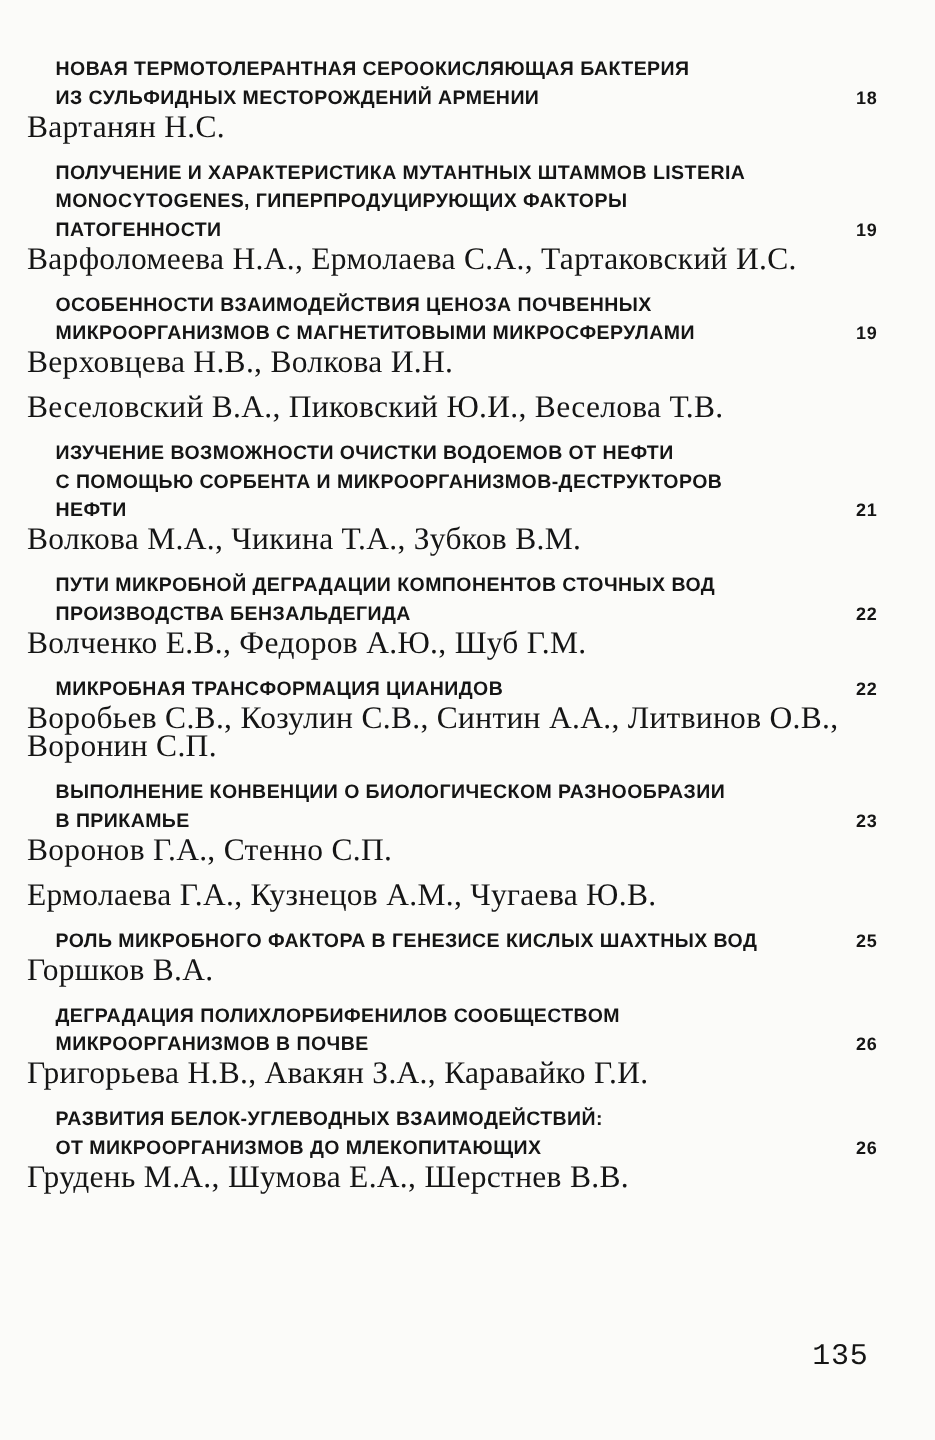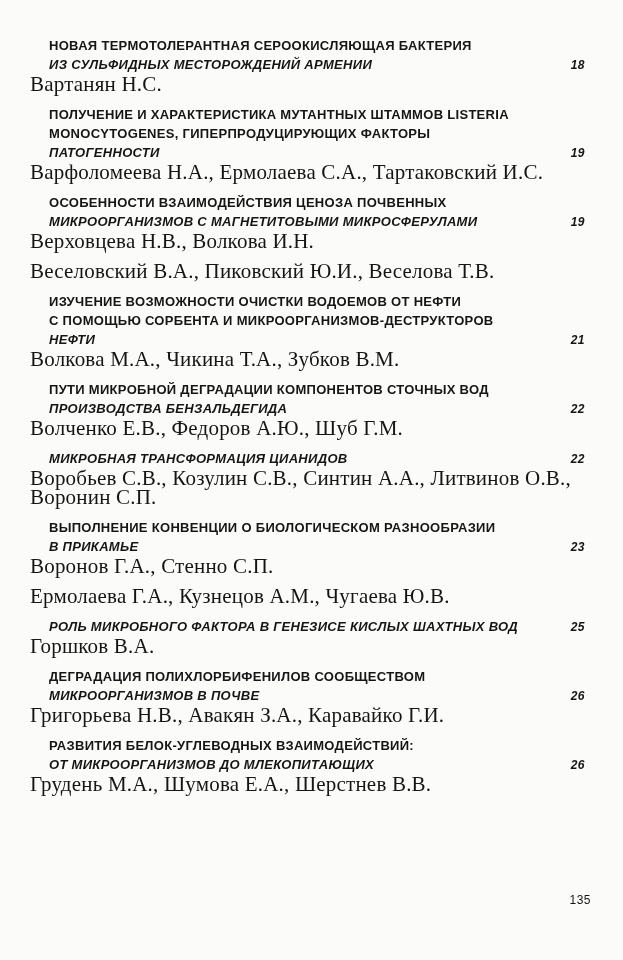--- a/index.html
+++ b/index.html
@@ -7,61 +7,60 @@
   body {
     background: #fbfbf9;
     color: #151515;
     font-family: "Liberation Serif", serif;
     overflow: hidden;
   }
   .page {
     position: relative;
     width: 623px;
     height: 960px;
-    padding: 36px 38px 0 30px;
+    padding: 36px 38px 0 18px;
   }
   .toc-list { width: 100%; }
   .entry { margin-bottom: 11px; }
   .title-block {
     padding-left: 19px;
     font-family: "Liberation Sans", sans-serif;
     font-weight: bold;
     font-size: 13px;
     letter-spacing: 0.3px;
   }
   .title-line {
     line-height: 19px;
     white-space: nowrap;
   }
   .title-line.last {
     display: flex;
     justify-content: space-between;
     align-items: baseline;
-    font-style: italic;
   }
   .title-line.last .title-text { padding-right: 12px; }
   .pagenum {
     font-family: "Liberation Sans", sans-serif;
     font-weight: bold;
     font-size: 12px;
     letter-spacing: 0.5px;
     flex: none;
   }
   .authors {
     font-family: "Liberation Serif", serif;
     font-size: 21px;
     line-height: 19px;
     letter-spacing: 0.2px;
   }
   .folio {
     position: absolute;
     top: 893px;
-    right: 32px;
-    font-family: Liberation Sans, sans-serif;
-    font-size: 12px;
+    right: 44px;
+    font-family: Liberation Mono, monospace;
+    font-size: 20px;
     letter-spacing: 0.5px;
   }
 </style>
 </head>
 <body>
 
 <div class="page">
   <div class="toc-list">
   <div class="entry">
     <div class="title-block">

